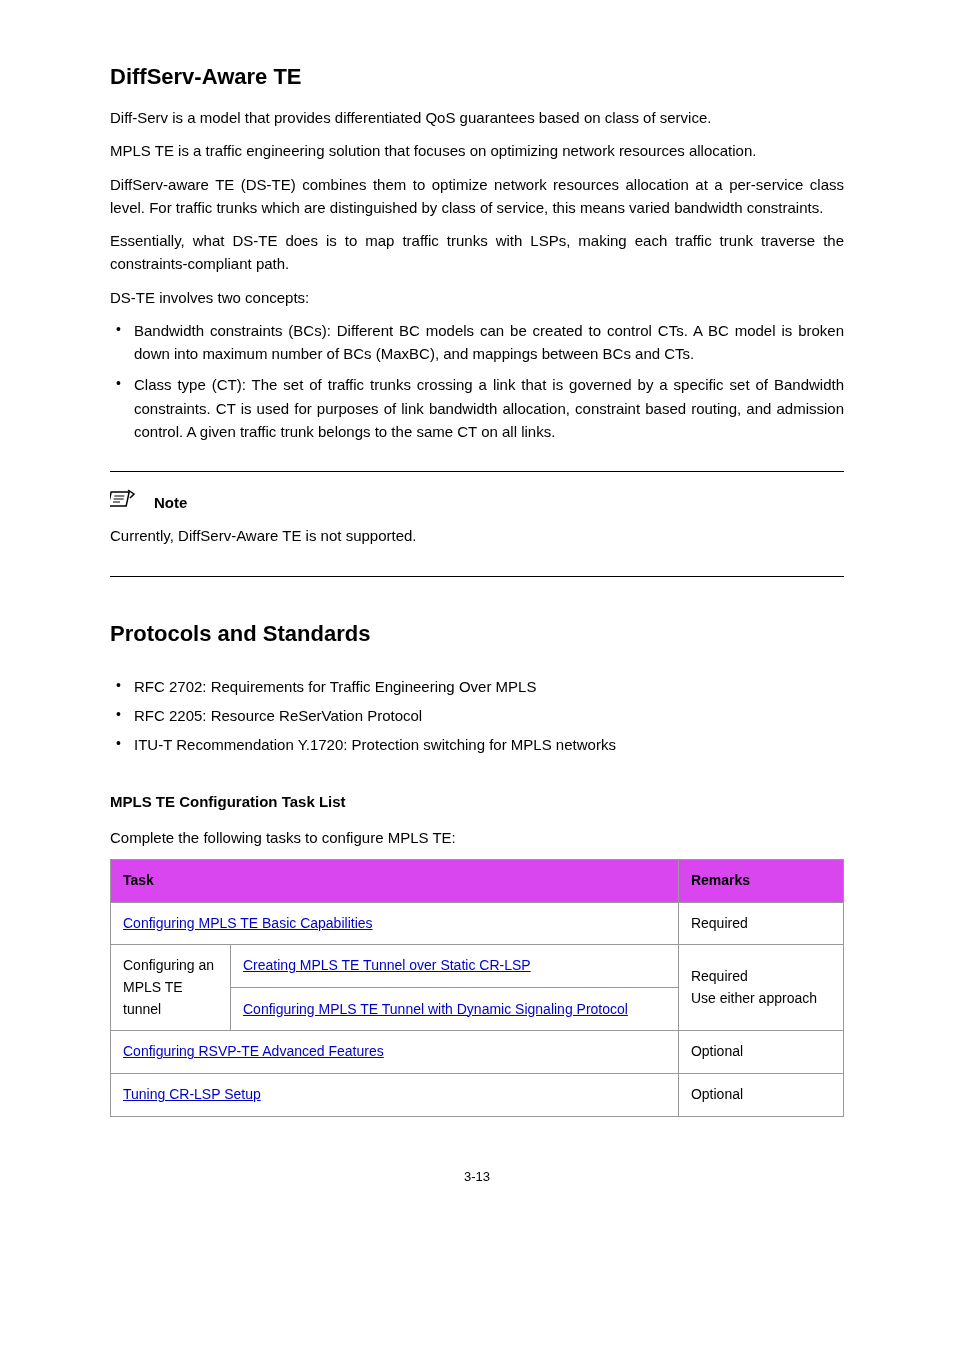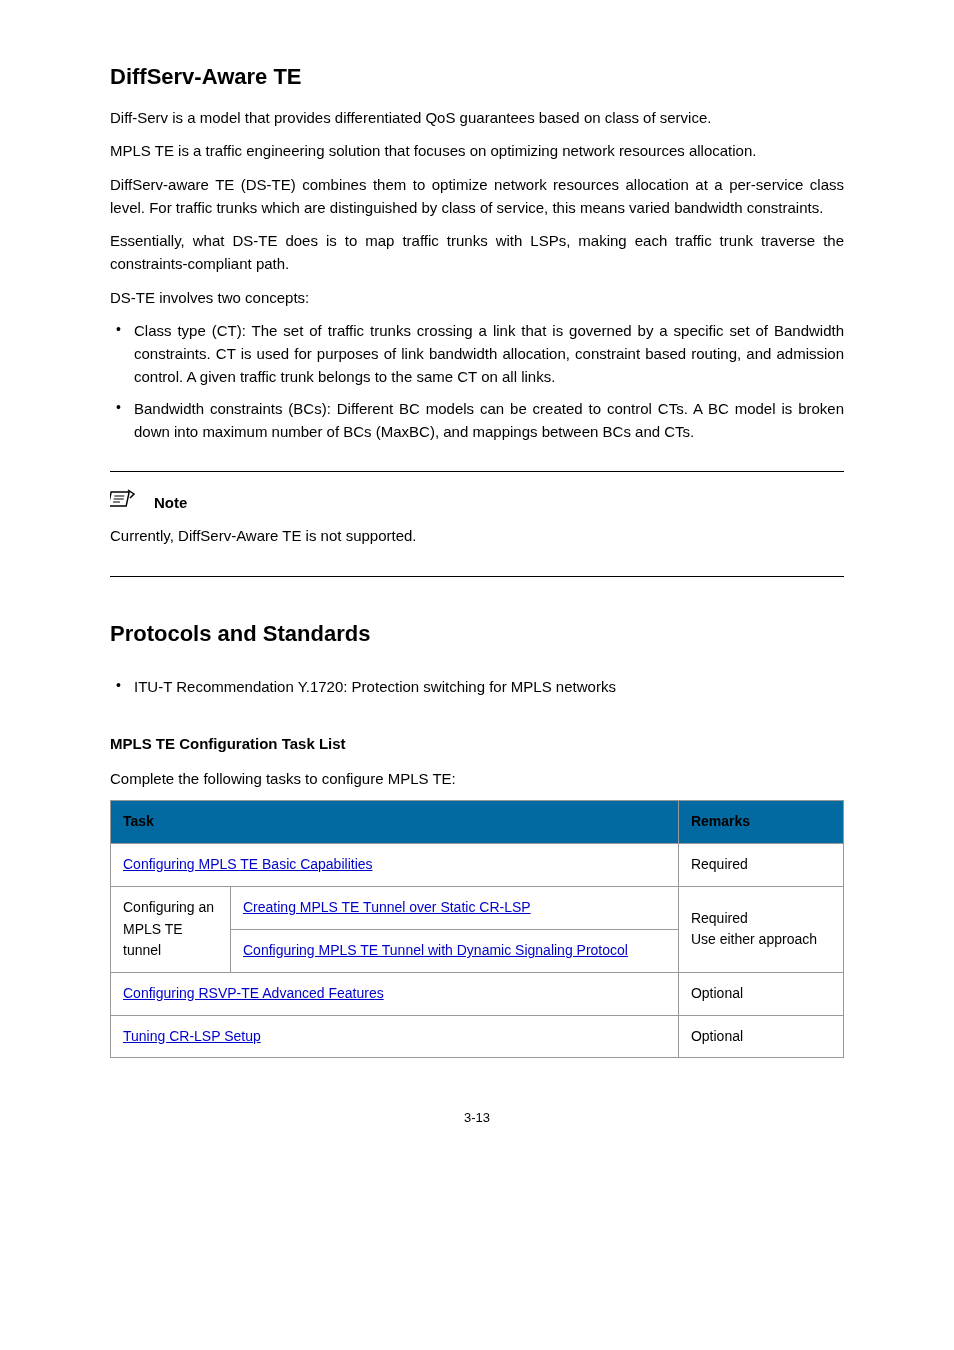--- a/index.html
+++ b/index.html
@@ -84,21 +84,21 @@
     margin-top: 8px;
   }
   table.tasks th, table.tasks td {
     border: 1px solid #999;
     padding: 10px 12px;
     text-align: left;
     vertical-align: middle;
     font-size: 14px;
   }
   table.tasks th {
-    background: #0369a1;
+    background: #d946ef;
     font-weight: bold;
   }
   a.xlink {
     color: #0000cc;
     text-decoration: underline;
   }
   .page-num {
     text-align: center;
     font-size: 13px;
     margin-top: 50px;
@@ -107,42 +107,44 @@
 </head>
 <body>
 
 <h2 class="diffserv-title">DiffServ-Aware TE</h2>
 <p>Diff-Serv is a model that provides differentiated QoS guarantees based on class of service.</p>
 <p>MPLS TE is a traffic engineering solution that focuses on optimizing network resources allocation.</p>
 <p>DiffServ-aware TE (DS-TE) combines them to optimize network resources allocation at a per-service class level. For traffic trunks which are distinguished by class of service, this means varied bandwidth constraints.</p>
 <p>Essentially, what DS-TE does is to map traffic trunks with LSPs, making each traffic trunk traverse the constraints-compliant path.</p>
 <p>DS-TE involves two concepts:</p>
 <ul class="bullets">
+  <li>Bandwidth constraints (BCs): Different BC models can be created to control CTs. A BC model is broken down into maximum number of BCs (MaxBC), and mappings between BCs and CTs.</li>
   <li>Class type (CT): The set of traffic trunks crossing a link that is governed by a specific set of Bandwidth constraints. CT is used for purposes of link bandwidth allocation, constraint based routing, and admission control. A given traffic trunk belongs to the same CT on all links.</li>
-  <li>Bandwidth constraints (BCs): Different BC models can be created to control CTs. A BC model is broken down into maximum number of BCs (MaxBC), and mappings between BCs and CTs.</li>
 </ul>
 
 <div class="note-block">
   <div class="note-row">
     <span>
       <svg width="26" height="22" viewBox="0 0 26 22">
         <rect x="2" y="4" width="18" height="14" fill="none" stroke="#000" stroke-width="1.5" transform="skewX(-12)"></rect>
         <line x1="6" y1="8" x2="16" y2="8" stroke="#000" stroke-width="1" transform="skewX(-12)"></line>
         <line x1="6" y1="11" x2="16" y2="11" stroke="#000" stroke-width="1" transform="skewX(-12)"></line>
         <line x1="6" y1="14" x2="13" y2="14" stroke="#000" stroke-width="1" transform="skewX(-12)"></line>
         <path d="M18 2 L24 6 L20 10" fill="none" stroke="#000" stroke-width="1.5"></path>
       </svg>
     </span>
     <span class="note-label">Note</span>
   </div>
   <div>Currently, DiffServ-Aware TE is not supported.</div>
 </div>
 
 <h1 class="section-title">Protocols and Standards</h1>
 <ul class="proto-list">
+  <li>RFC 2702: Requirements for Traffic Engineering Over MPLS</li>
+  <li>RFC 2205: Resource ReSerVation Protocol</li>
   <li>ITU-T Recommendation Y.1720: Protection switching for MPLS networks</li>
 </ul>
 
 <h2 class="task-title">MPLS TE Configuration Task List</h2>
 <p>Complete the following tasks to configure MPLS TE:</p>
 
 <table class="tasks">
   <thead>
     <tr>
       <th colspan="2">Task</th>

